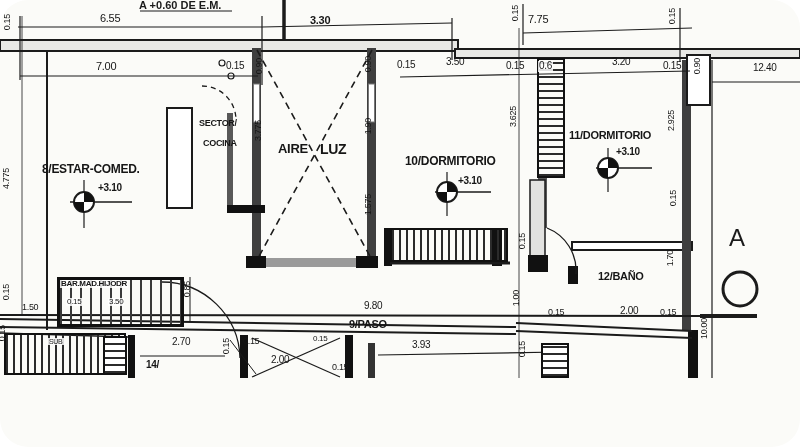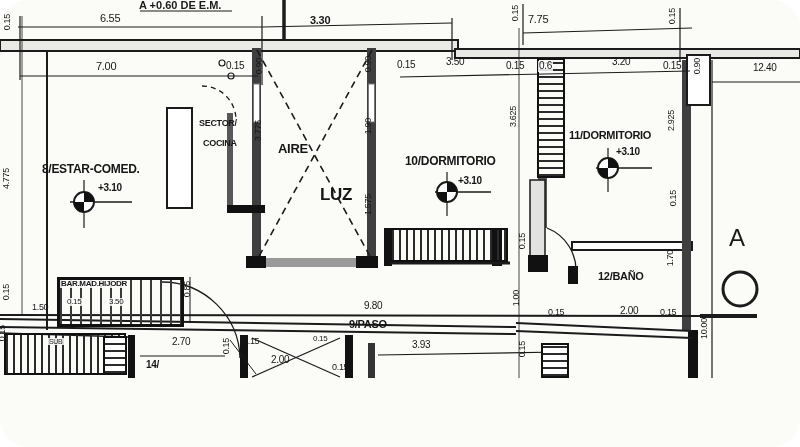--- a/index.html
+++ b/index.html
@@ -154,41 +154,41 @@
       <div class="lbl" style="left: 397px; top: 60px; font-size: 10px;">0.15</div>
       <div class="lbl" style="left: 446px; top: 57px; font-size: 10px;">3.50</div>
       <div class="lbl" style="left: 506px; top: 61px; font-size: 10px;">0.15</div>
       <div class="lbl plate" style="left: 538px; top: 61px; font-size: 10px;">0.6</div>
       <div class="lbl" style="left: 612px; top: 57px; font-size: 10px;">3.20</div>
       <div class="lbl" style="left: 663px; top: 61px; font-size: 10px;">0.15</div>
       <div class="lbl" style="left: 753px; top: 63px; font-size: 10px;">12.40</div>
       <div class="lbl bold" style="left: 199px; top: 119px; font-size: 9px;">SECTOR/</div>
       <div class="lbl bold" style="left: 203px; top: 139px; font-size: 9px;">COCINA</div>
       <div class="lbl bold" style="left: 278px; top: 142px; font-size: 13px;">AIRE</div>
-      <div class="lbl bold" style="left: 320px; top: 142px; font-size: 17px; margin-top: 44px;">LUZ</div>
+      <div class="lbl bold" style="left: 320px; top: 142px; font-size: 14px;">LUZ</div>
       <div class="lbl bold" style="left: 42px; top: 163px; font-size: 12px;">8/ESTAR-COMED.</div>
       <div class="lbl bold" style="left: 98px; top: 183px; font-size: 10px;">+3.10</div>
       <div class="lbl bold" style="left: 405px; top: 155px; font-size: 12px;">10/DORMITORIO</div>
       <div class="lbl bold" style="left: 458px; top: 176px; font-size: 10px;">+3.10</div>
       <div class="lbl bold" style="left: 569px; top: 130px; font-size: 11px;">11/DORMITORIO</div>
       <div class="lbl bold" style="left: 616px; top: 147px; font-size: 10px;">+3.10</div>
       <div class="lbl bold" style="left: 598px; top: 271px; font-size: 11px;">12/BAÑO</div>
       <div class="lbl bold" style="left: 349px; top: 283px; font-size: 11px; margin-top: 36px;">9/PASO</div>
       <div class="lbl" style="left: 364px; top: 301px; font-size: 10px;">9.80</div>
       <div class="lbl" style="left: 412px; top: 340px; font-size: 10px;">3.93</div>
       <div class="lbl" style="left: 172px; top: 337px; font-size: 10px;">2.70</div>
       <div class="lbl bold" style="left: 146px; top: 360px; font-size: 10px;">14/</div>
       <div class="lbl" style="left: 243px; top: 337px; font-size: 9px;">0.15</div>
       <div class="lbl" style="left: 271px; top: 355px; font-size: 10px;">2.00</div>
       <div class="lbl" style="left: 313px; top: 335px; font-size: 8px;">0.15</div>
       <div class="lbl" style="left: 332px; top: 363px; font-size: 9px;">0.15</div>
       <div class="lbl" style="left: 548px; top: 308px; font-size: 9px;">0.15</div>
       <div class="lbl" style="left: 620px; top: 306px; font-size: 10px;">2.00</div>
       <div class="lbl" style="left: 660px; top: 308px; font-size: 9px;">0.15</div>
-      <div class="lbl" style="left: 32px; top: 303px; font-size: 9px;">1.50</div>
+      <div class="lbl" style="left: 22px; top: 303px; font-size: 9px;">1.50</div>
       <div class="lbl bold plate" style="left: 60px; top: 280px; font-size: 8px;">BAR.MAD.HIJODR</div>
       <div class="lbl plate" style="left: 66px; top: 298px; font-size: 8px;">0.15</div>
       <div class="lbl plate" style="left: 108px; top: 298px; font-size: 8px;">3.50</div>
       <div class="lbl plate" style="left: 48px; top: 338px; font-size: 7px;">SUB</div>
       <div class="lbl vert" style="left: 3px; top: 14px; font-size: 9px;">0.15</div>
       <div class="lbl vert" style="left: 2px; top: 168px; font-size: 9px;">4.775</div>
       <div class="lbl vert" style="left: 2px; top: 284px; font-size: 9px;">0.15</div>
       <div class="lbl vert" style="left: -2px; top: 325px; font-size: 9px;">0.15</div>
       <div class="lbl vert" style="left: 255px; top: 58px; font-size: 9px;">0.90</div>
       <div class="lbl vert" style="left: 254px; top: 120px; font-size: 9px;">3.775</div>

